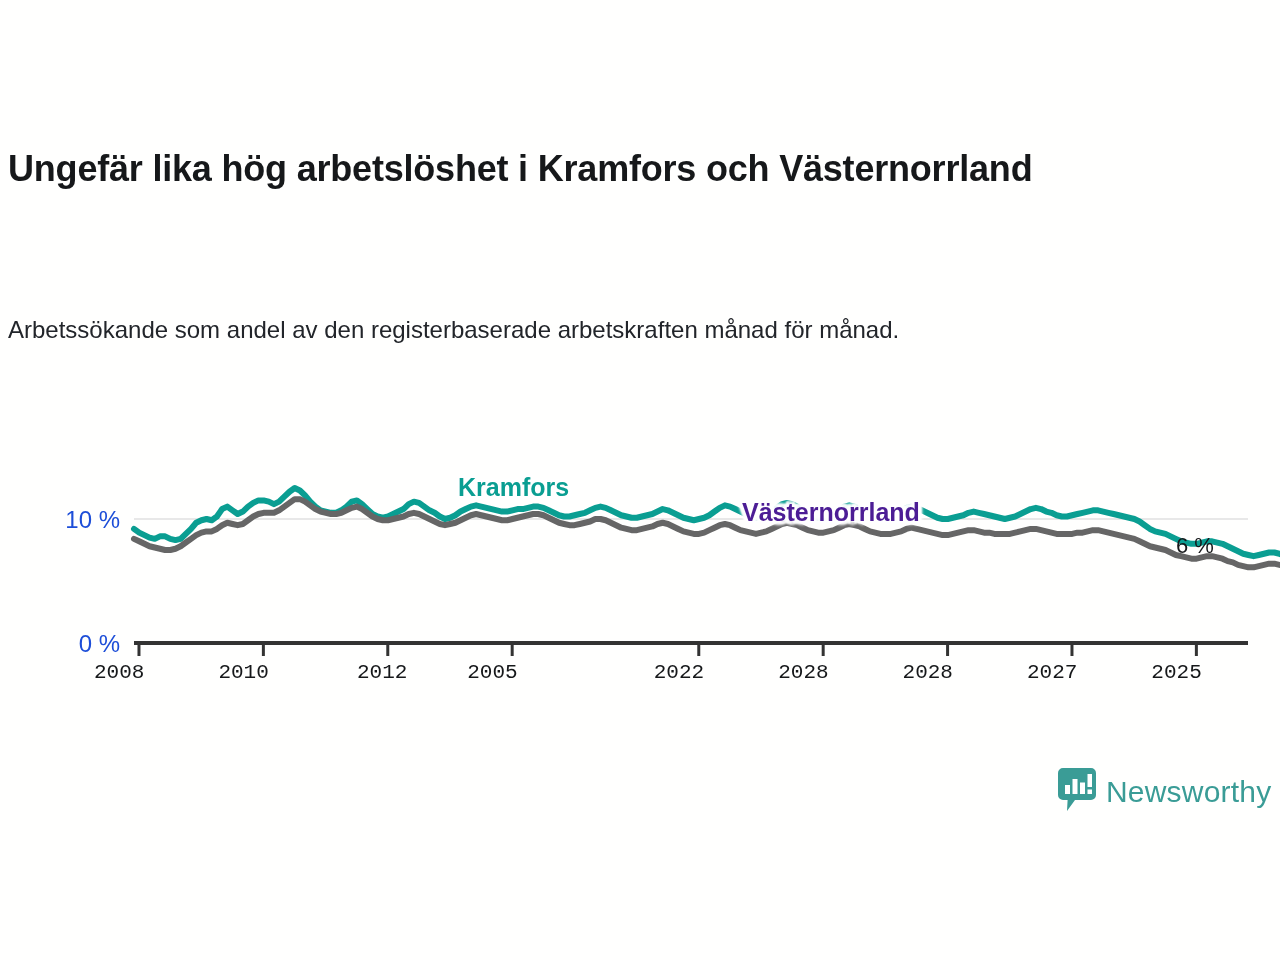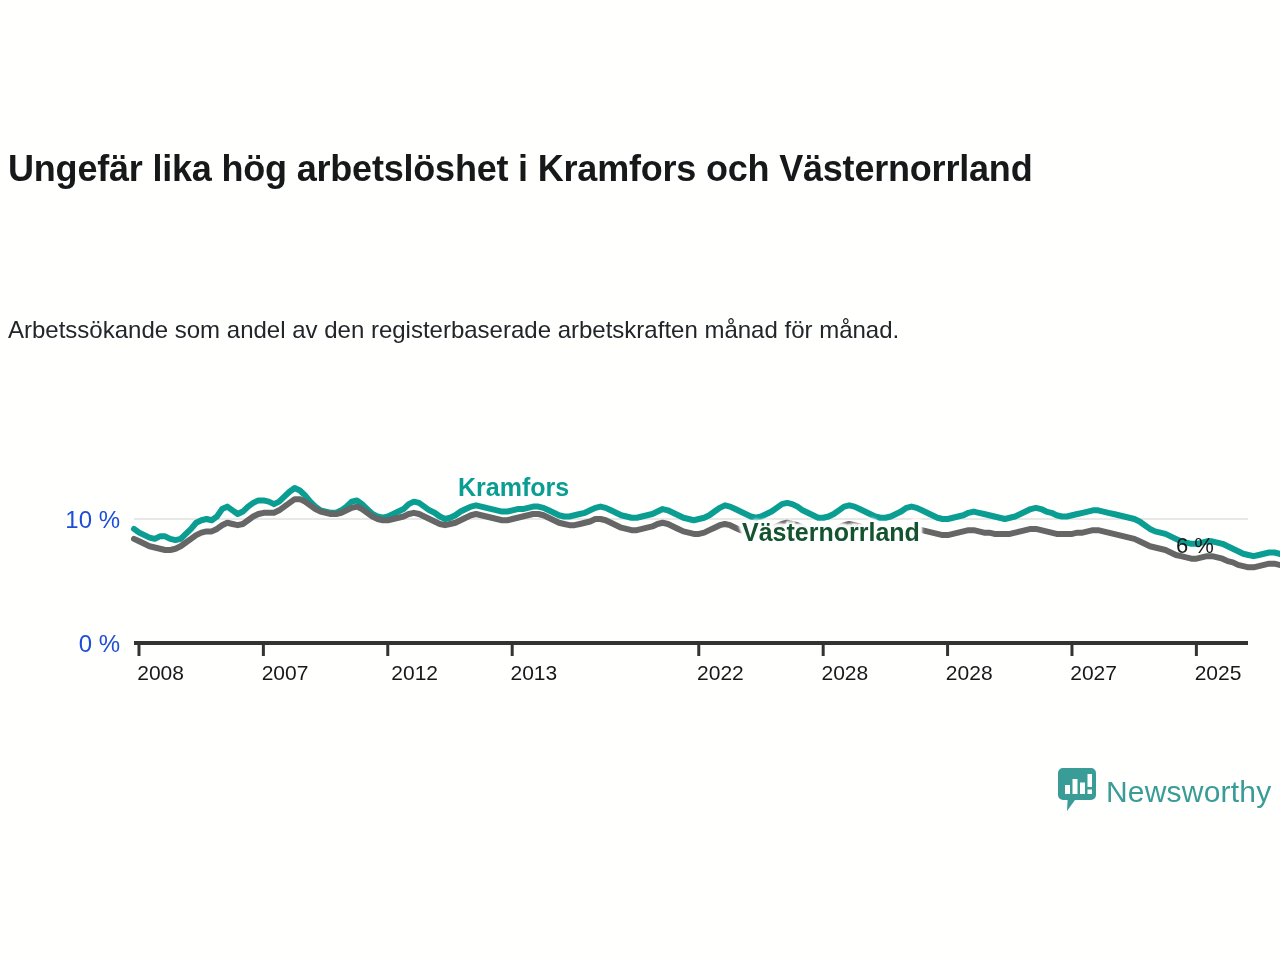--- a/index.html
+++ b/index.html
@@ -29,33 +29,33 @@
 
   .ylabel{
     position:absolute;font-size:24px;color:#1d4ed8;
     text-align:right;width:110px;
   }
   #ylab-10{left:10px;top:506px;}
   #ylab-0{left:10px;top:630px;}
 
   .xtick-label{
     position:absolute;font-size:21px;color:#16181a;
-    text-align:right;width:90px;top:661px;
+    text-align:left;width:90px;top:661px;font-family:Liberation Mono, monospace;
   }
 
   .serieslabel{
     position:absolute;font-weight:bold;font-size:25px;
     white-space:nowrap;
     paint-order:stroke;
   }
   #lab-kramfors{left:458px;top:473px;color:#0a9e92;
     text-shadow:
       -3px -3px 2px #fff, 3px -3px 2px #fff, -3px 3px 2px #fff, 3px 3px 2px #fff,
       0 -4px 3px #fff, 0 4px 3px #fff, -4px 0 3px #fff, 4px 0 3px #fff;}
-  #lab-vasternorrland{left:742px;top:518px;color:#14532d;
+  #lab-vasternorrland{left:742px;top:498px;color:#4c1d95;
     text-shadow:
       -3px -3px 2px #fff, 3px -3px 2px #fff, -3px 3px 2px #fff, 3px 3px 2px #fff,
       0 -4px 3px #fff, 0 4px 3px #fff, -4px 0 3px #fff, 4px 0 3px #fff;}
 
   #endlabel{
     position:absolute;left:1176px;top:533px;
     font-size:22px;color:#16181a;white-space:nowrap;
   }
 
   #logo{
@@ -91,23 +91,23 @@
         <line x1="698.7749860413178" y1="215" x2="698.7749860413178" y2="226" stroke="#333333" stroke-width="3"></line>
         <line x1="823.174762702402" y1="215" x2="823.174762702402" y2="226" stroke="#333333" stroke-width="3"></line>
         <line x1="947.5745393634861" y1="215" x2="947.5745393634861" y2="226" stroke="#333333" stroke-width="3"></line>
         <line x1="1071.9743160245703" y1="215" x2="1071.9743160245703" y2="226" stroke="#333333" stroke-width="3"></line>
         <line x1="1196.3740926856547" y1="215" x2="1196.3740926856547" y2="226" stroke="#333333" stroke-width="3"></line>
       </svg>
   </div>
 
   <div id="xticks">
       <div class="xtick-label" style="left: 93.976px;">2008</div>
-      <div class="xtick-label" style="left: 218.376px;">2007</div>
-      <div class="xtick-label" style="left: 348px;">2012</div>
-      <div class="xtick-label" style="left: 467.175px;">2013</div>
+      <div class="xtick-label" style="left: 218.376px;">2010</div>
+      <div class="xtick-label" style="left: 357px;">2012</div>
+      <div class="xtick-label" style="left: 467.175px;">2005</div>
       <div class="xtick-label" style="left: 653.775px;">2022</div>
       <div class="xtick-label" style="left: 778.175px;">2028</div>
       <div class="xtick-label" style="left: 902.575px;">2028</div>
       <div class="xtick-label" style="left: 1026.97px;">2027</div>
       <div class="xtick-label" style="left: 1151.37px;">2025</div>
     </div>
 
   <div class="serieslabel" id="lab-kramfors">Kramfors</div>
   <div class="serieslabel" id="lab-vasternorrland">Västernorrland</div>
 

